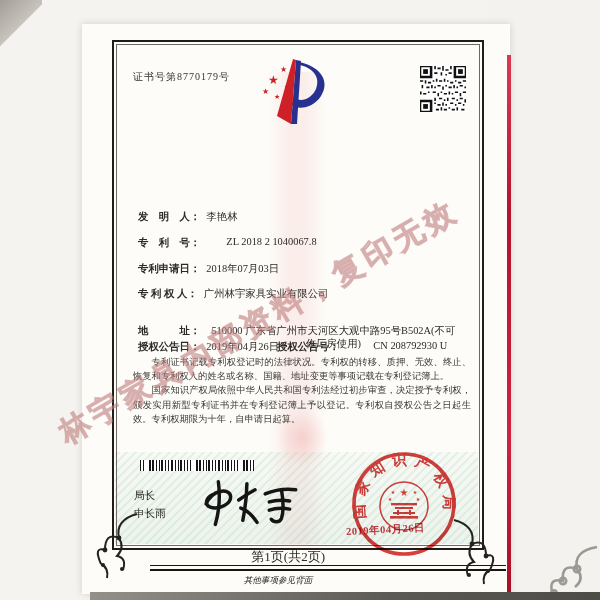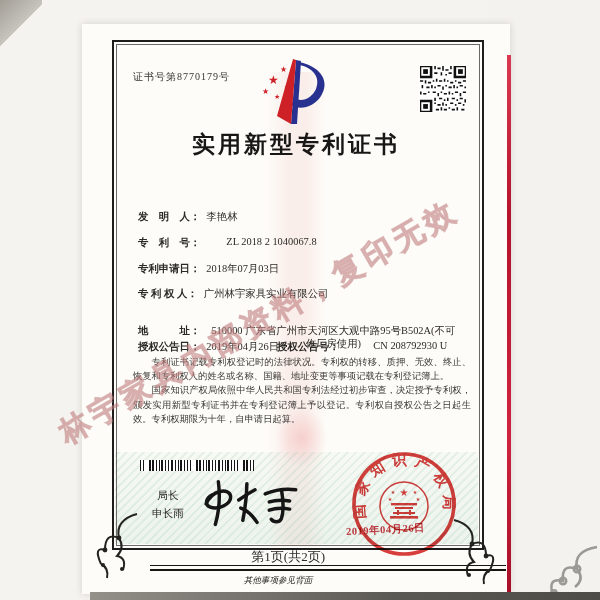--- a/index.html
+++ b/index.html
@@ -34,21 +34,21 @@
   .frow{position:absolute;left:138px;display:flex;font-size:10.4px;color:#2c2a26;}
   .frow .lbl{font-weight:600;white-space:nowrap;}
   .frow .val{margin-left:6px;}
   .addr .val{width:250px;margin-left:8px;line-height:13px;}
   .paras{position:absolute;left:133px;top:355px;width:338px;font-size:9.3px;
      line-height:14.2px;color:#3a3834;text-align:justify;}
   .paras p{margin:0;text-indent:2em;}
   .barcode{position:absolute;left:140px;top:460px;width:114px;height:11px;
      background:repeating-linear-gradient(90deg,#151515 0px,#151515 1.2px,#fff 1.2px,#fff 2.6px,
      #151515 2.6px,#151515 4.4px,#fff 4.4px,#fff 6.6px,#151515 6.6px,#151515 7.4px,#fff 7.4px,#fff 9.4px);}
-  .director{position:absolute;left:152px;top:487px;font-size:10.6px;color:#23221f;line-height:18px;text-align:center;}
+  .director{position:absolute;left:134px;top:487px;font-size:10.6px;color:#23221f;line-height:18px;}
   .director .dn{font-weight:normal;}
   .sig{position:absolute;left:198px;top:477px;}
   .seal{position:absolute;left:348px;top:448px;width:112px;height:112px;mix-blend-mode:multiply;opacity:.93;}
   .seal-date{position:absolute;left:346px;top:523px;font-size:10.5px;font-weight:bold;
      color:rgba(198,32,42,.88);letter-spacing:.5px;transform:rotate(-3deg);mix-blend-mode:multiply;}
   .page-no{position:absolute;left:195px;top:548px;width:130px;text-align:right;font-size:13px;color:#2e2c28;}
   .bottom-rule{position:absolute;left:150px;top:565px;width:356px;height:3px;
      border-top:1px solid #17160f;border-bottom:2px solid #17160f;}
   .back-note{position:absolute;left:198px;top:575px;width:160px;text-align:center;
      font-size:8.6px;font-style:italic;color:#262520;}
@@ -112,21 +112,20 @@
                M25,17h1v2h-1z M27,16h2v1h-2z
                M9,20h1v2h-1z M12,20h2v1h-2z M15,21h1v1h-1z M17,20h1v2h-1z M20,20h2v1h-2z
                M23,21h1v1h-1z M25,20h2v1h-2z M28,21h1v2h-1z
                M9,23h1v1h-1z M11,24h2v1h-2z M14,23h1v2h-1z M16,24h1v1h-1z M19,23h2v1h-2z
                M22,24h1v1h-1z M24,23h2v1h-2z M27,24h1v1h-1z
                M10,27h2v1h-2z M13,26h1v2h-1z M15,27h2v1h-2z M18,26h1v1h-1z M20,27h2v1h-2z
                M23,26h1v2h-1z M26,27h2v1h-2z"></path>
     </g>
   </svg>
 
-  <div class="title">实用新型专利证书</div>
 
   <div class="frow" style="top:210px;">
     <span class="lbl">发　明　人：</span>
     <span class="val">李艳林</span>
   </div>
   <div class="frow" style="top:236px;gap:20px;">
     <span class="lbl">专　利　号：</span>
     <span class="val">ZL 2018 2 1040067.8</span>
   </div>
   <div class="frow" style="top:262px;">

